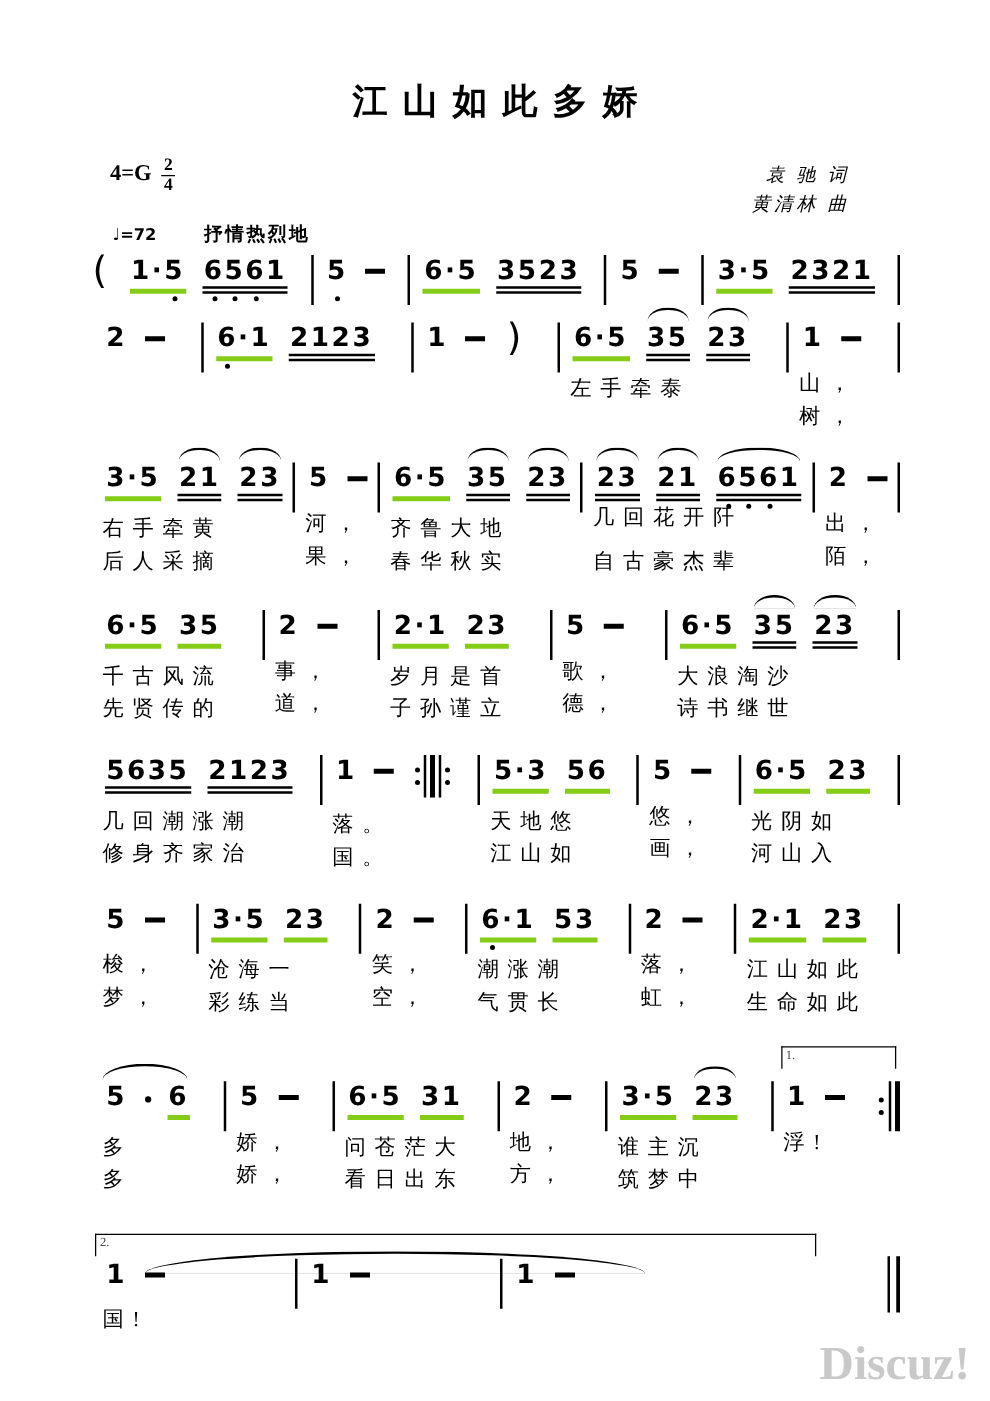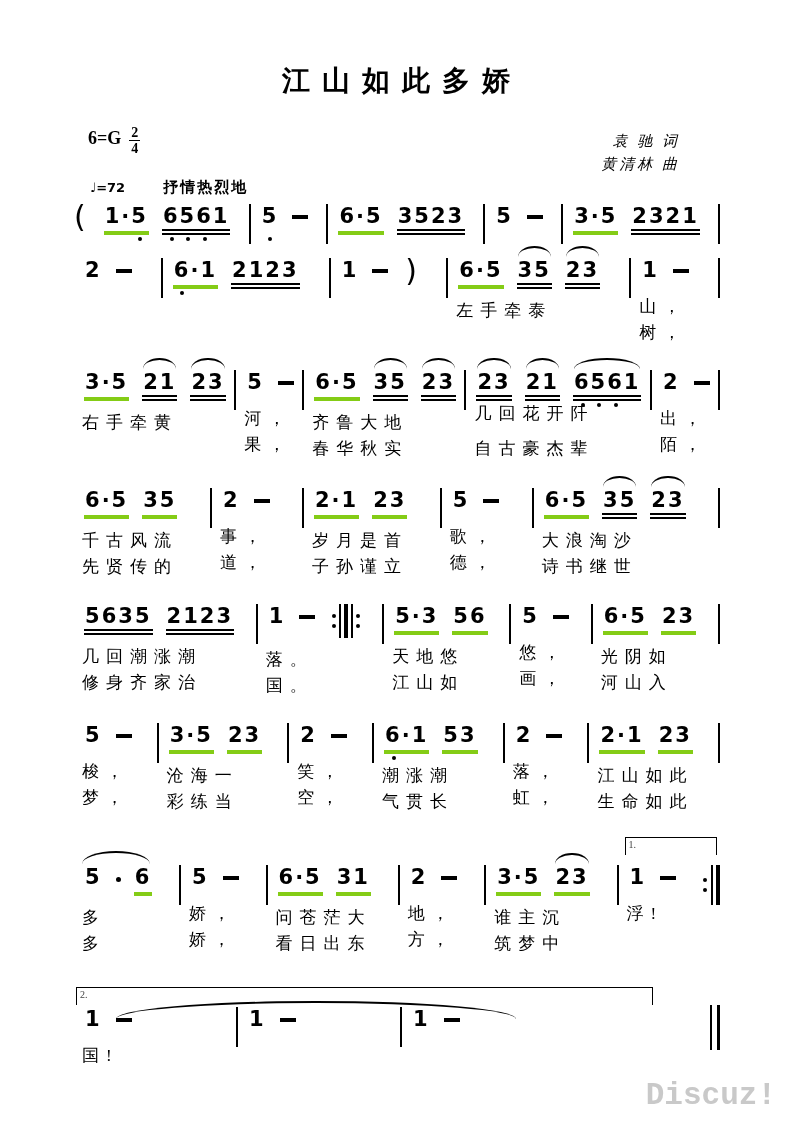--- a/index.html
+++ b/index.html
@@ -72,29 +72,29 @@
 
   .volta{position:absolute;border:1.5px solid #000;border-bottom:none;height:16px;
          font-size:10px;line-height:11px;padding:1px 0 0 3px;color:#444;
          font-family:"Liberation Serif",serif;}
   .m-volta{top:-28px;left:6px;right:-14px;}
   .sys-volta{top:-20px;left:2px;width:572px;}
   .bigarc{position:absolute;top:-6px;height:16px;border-top:2px solid #000;
           border-radius:50% 50% 0 0 / 100% 100% 0 0;}
 
   .watermark{position:absolute;right:16px;bottom:8px;
-             font-family:Liberation Mono, monospace;font-weight:800;font-size:31px;}
+             font-family:Liberation Serif, serif;font-weight:800;font-size:38px;}
 </style>
 </head>
 <body>
 
 <div class="title">江山如此多娇</div>
 
 <div class="keysig">
-  <span>6=G</span>
+  <span>4=G</span>
   <span class="meter">
     <span class="num">2</span>
     <span class="den">4</span>
   </span>
 </div>
 
 <div class="credits">
   <div>袁 驰 词</div>
   <div>黄清林 曲</div>
 </div>
@@ -214,20 +214,21 @@
     <div class="system" style="margin-top: 24px;">
       <div class="measure">
         <div class="notes">
           <span class="ng">
             <span class="tok u1"><span class="ch">3</span><span class="ch">·</span><span class="ch">5</span></span>
             <span class="tok u2 s"><span class="ch">2</span><span class="ch">1</span></span>
             <span class="tok u2 s"><span class="ch">2</span><span class="ch">3</span></span>
           </span>
         </div>
         <div class="lyr first">右手牵黄</div>
+        <div class="lyr">后人采摘</div>
       </div>
       <div class="bar"></div>
       <div class="measure">
         <div class="notes">
           <span class="ng">
             <span class="tok"><span class="ch">5</span></span>
             <span class="dash"></span>
           </span>
         </div>
         <div class="lyr first">河，</div>

